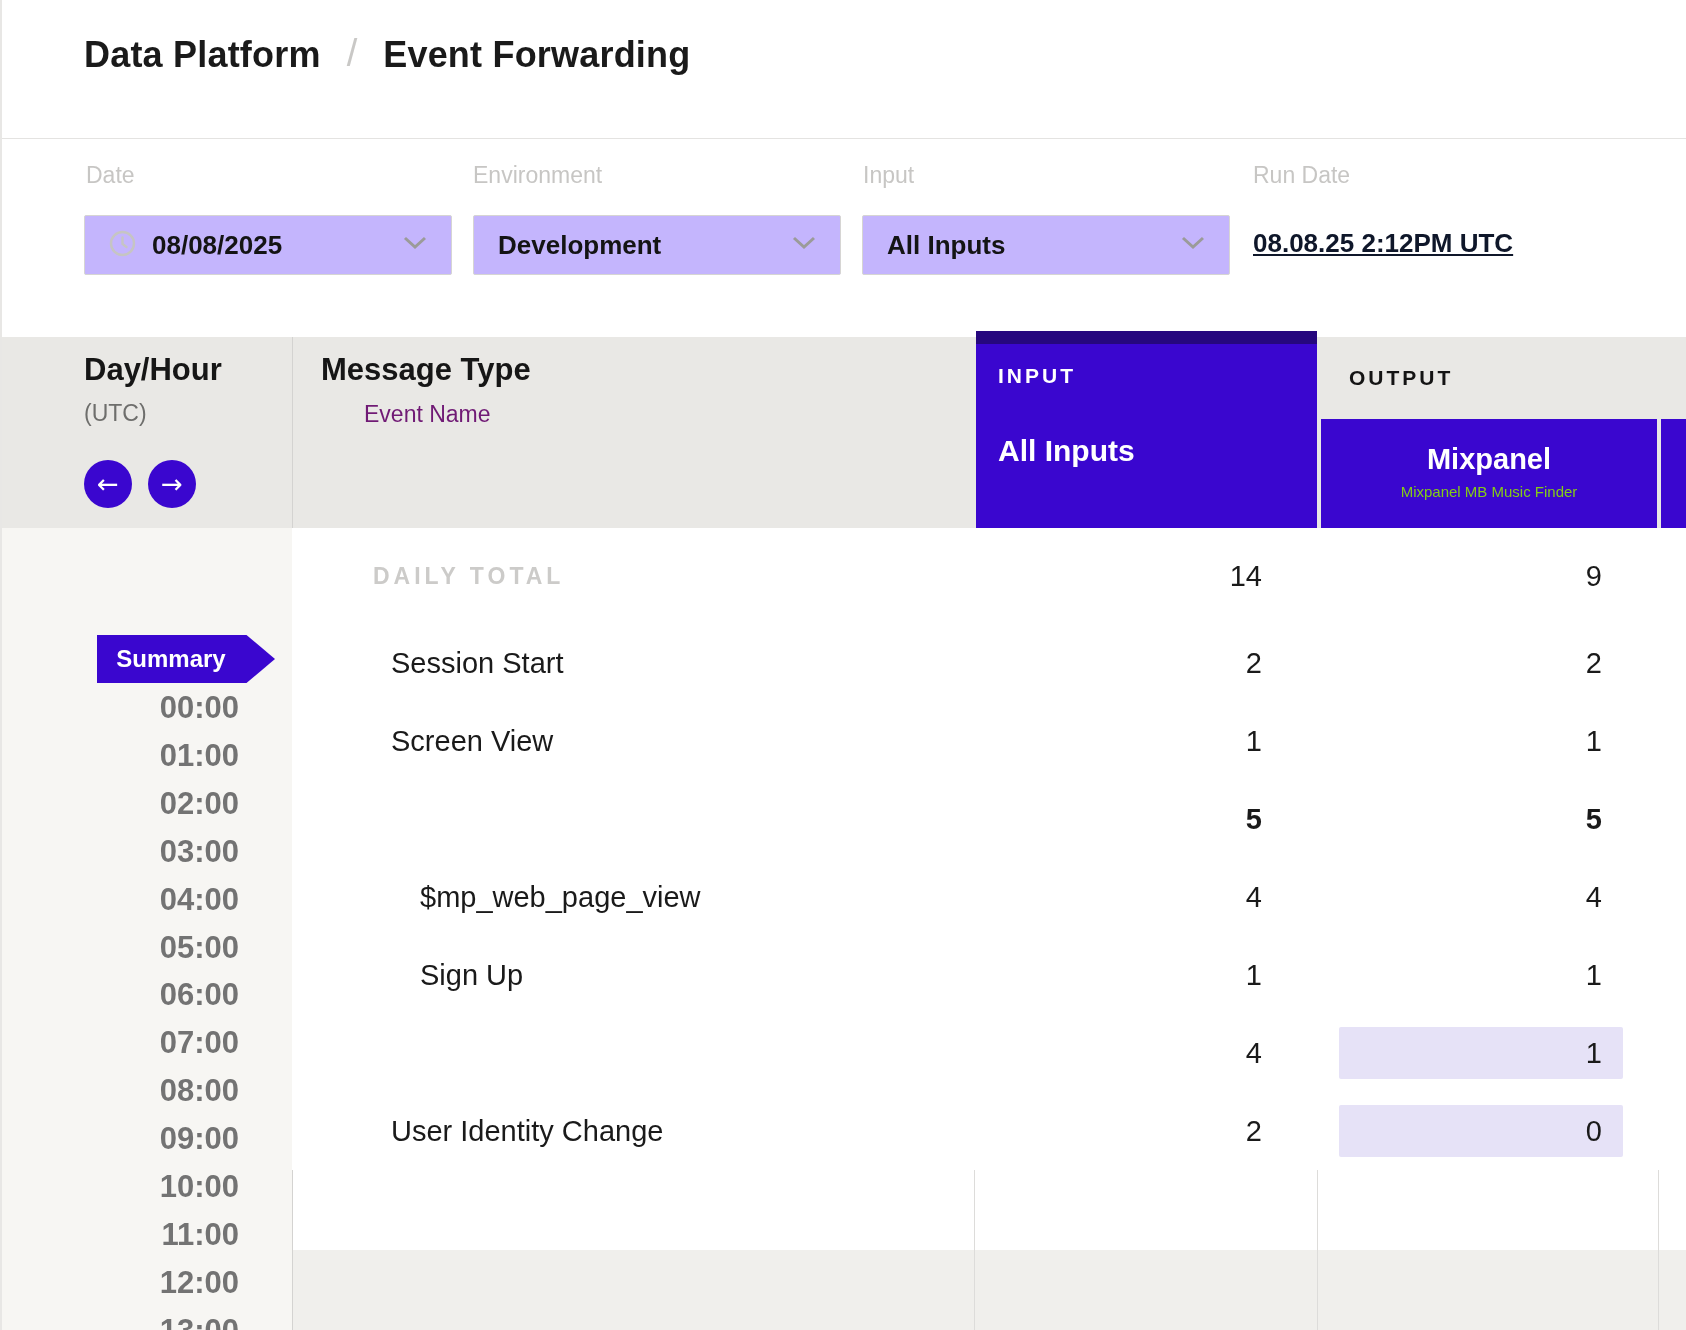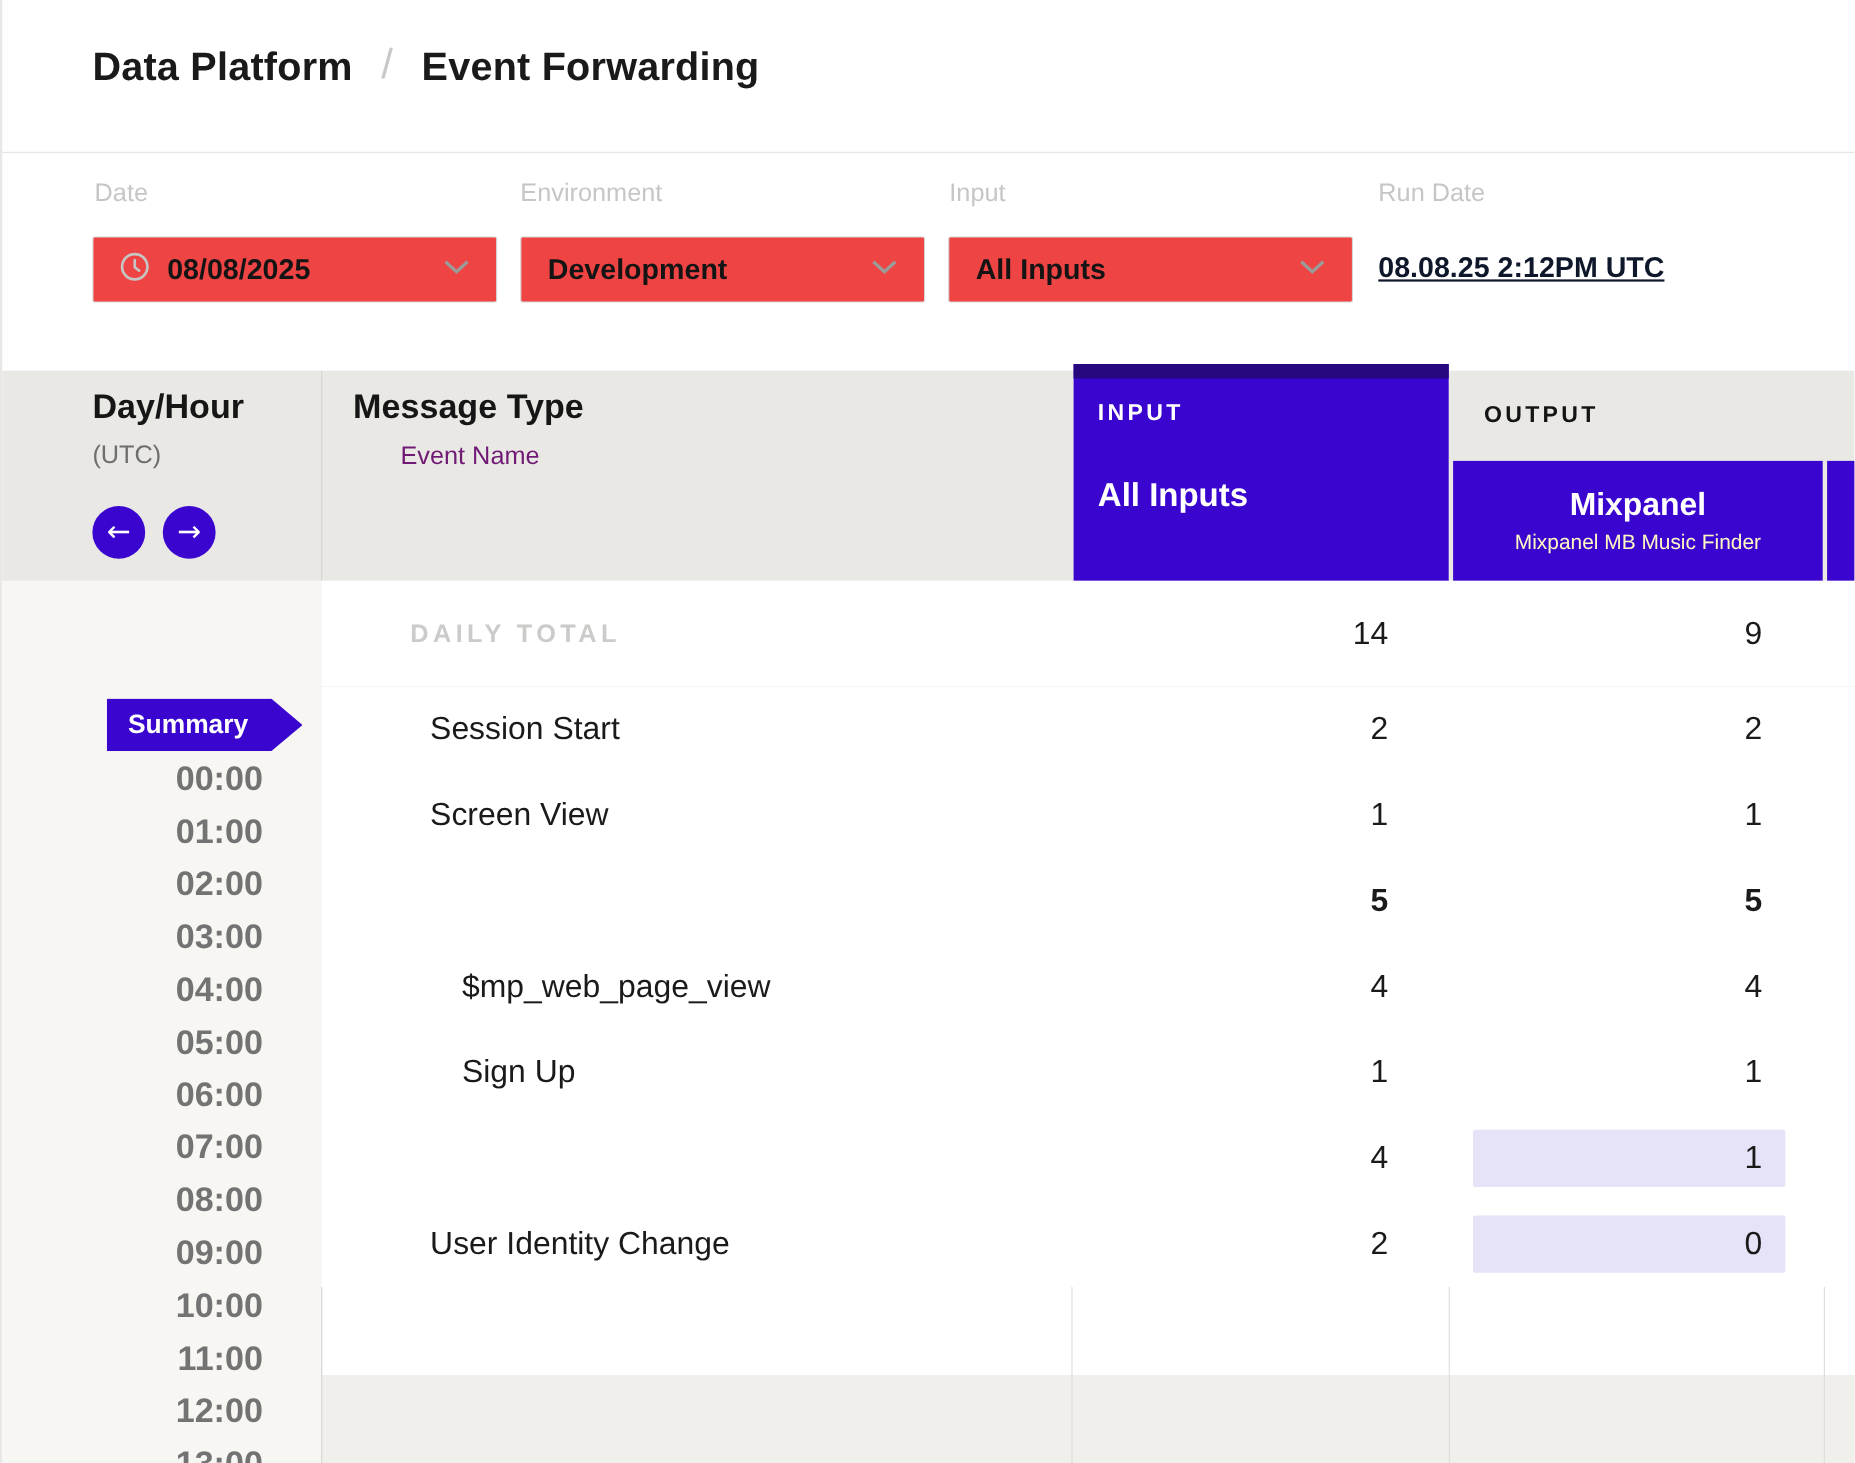--- a/index.html
+++ b/index.html
@@ -2,29 +2,29 @@
 <html><head>
 <meta charset="utf-8">
 <style>
   * { margin:0; padding:0; box-sizing:border-box; }
   html,body { background:#fff; }
   body { font-family:"Liberation Sans","DejaVu Sans",sans-serif; color:#161616; }
   .page { position:relative; width:1686px; height:1330px; background:#fff; overflow:hidden;
           border-left:2px solid #e8e7e5; }
 
   
-  .breadcrumb { position:absolute; left:82px; top:34px; height:54px; display:flex; align-items:center; gap:26px; }
+  .breadcrumb { position:absolute; left:82px; top:34px; height:54px; display:flex; gap:26px; }
   .crumb { font-size:36px; font-weight:700; color:#1a1a1a; letter-spacing:0.2px; }
   .crumb-sep { font-size:38px; font-weight:400; color:#c9c8c6; transform:translateY(-2px); }
   .top-divider { position:absolute; left:0; top:138px; width:1686px; height:1px; background:#e4e3e1; }
 
   
   .filter-label { position:absolute; top:162px; font-size:23px; color:#c7c6c4; }
   .fbox { position:absolute; top:215px; height:60px; width:368px; border:1px solid #d6d5d3;
-          border-radius:2px; background:#ef4444; display:flex; align-items:center; padding:0 24px; gap:16px; cursor:pointer; }
+          border-radius:2px; background:#c4b5fd; display:flex; align-items:center; padding:0 24px; gap:16px; cursor:pointer; }
   .fbox .val { font-size:26px; font-weight:700; color:#141414; }
   .chev { margin-left:auto; flex:0 0 auto; }
   .rundate-val { position:absolute; left:1251px; top:228px; font-size:26px; font-weight:700; color:#0f172a;text-decoration:underline; }
 
   
   .grid-band { position:absolute; left:0; top:337px; width:1686px; height:191px; background:#e9e8e5; }
   .sidebar-bg { position:absolute; left:0; top:528px; width:290px; height:802px; background:#f7f6f3; }
   .bottom-band { position:absolute; left:290px; top:1250px; width:1396px; height:80px; background:#f0efec; }
 
   .vline { position:absolute; width:1px; background:#dddcda; }
@@ -45,21 +45,21 @@
 
   .input-block { position:absolute; left:974px; top:331px; width:341px; height:197px; cursor:pointer; }
   .input-block .topstrip { position:absolute; left:0; top:0; width:100%; height:13px; }
   .group-label { font-size:21px; font-weight:700; letter-spacing:3px; color:#fff; }
   .ib-label { position:absolute; left:996px; top:364px; }
   .ib-name  { position:absolute; left:996px; top:434px; font-size:30px; font-weight:700; color:#fff; }
   .output-label { position:absolute; left:1347px; top:366px; font-size:21px; font-weight:700; letter-spacing:3px; color:#141414;text-align:center; }
 
   .mixpanel-block { position:absolute; left:1319px; top:419px; width:336px; height:109px; text-align:center; cursor:pointer; }
   .mixpanel-title { position:absolute; left:0; top:24px; width:100%; font-size:29px; font-weight:700; color:#fff; }
-  .mixpanel-sub { position:absolute; left:0; top:64px; width:100%; font-size:19px; color:#fef9c3; }
+  .mixpanel-sub { position:absolute; left:0; top:64px; width:100%; font-size:15px; color:#84cc16; }
   .next-output-sliver { position:absolute; left:1659px; top:419px; width:27px; height:109px; }
 
   
   .total-row { position:absolute; left:290px; top:528px; width:1396px; height:96px; background:#fff; }
   .total-label { position:absolute; left:81px; top:0; height:96px; line-height:96px;
                  font-size:23px; font-weight:700; letter-spacing:4px; color:#cccbc9; }
   .total-line { position:absolute; left:290px; top:624px; width:1396px; height:1px; background:#d9d8d6; }
 
   .cell-num { position:absolute; top:0; height:100%; font-size:29px; color:#1a1a1a; text-align:right; }
   .cell-num.in  { left:682px; width:343px; padding-right:55px; }

